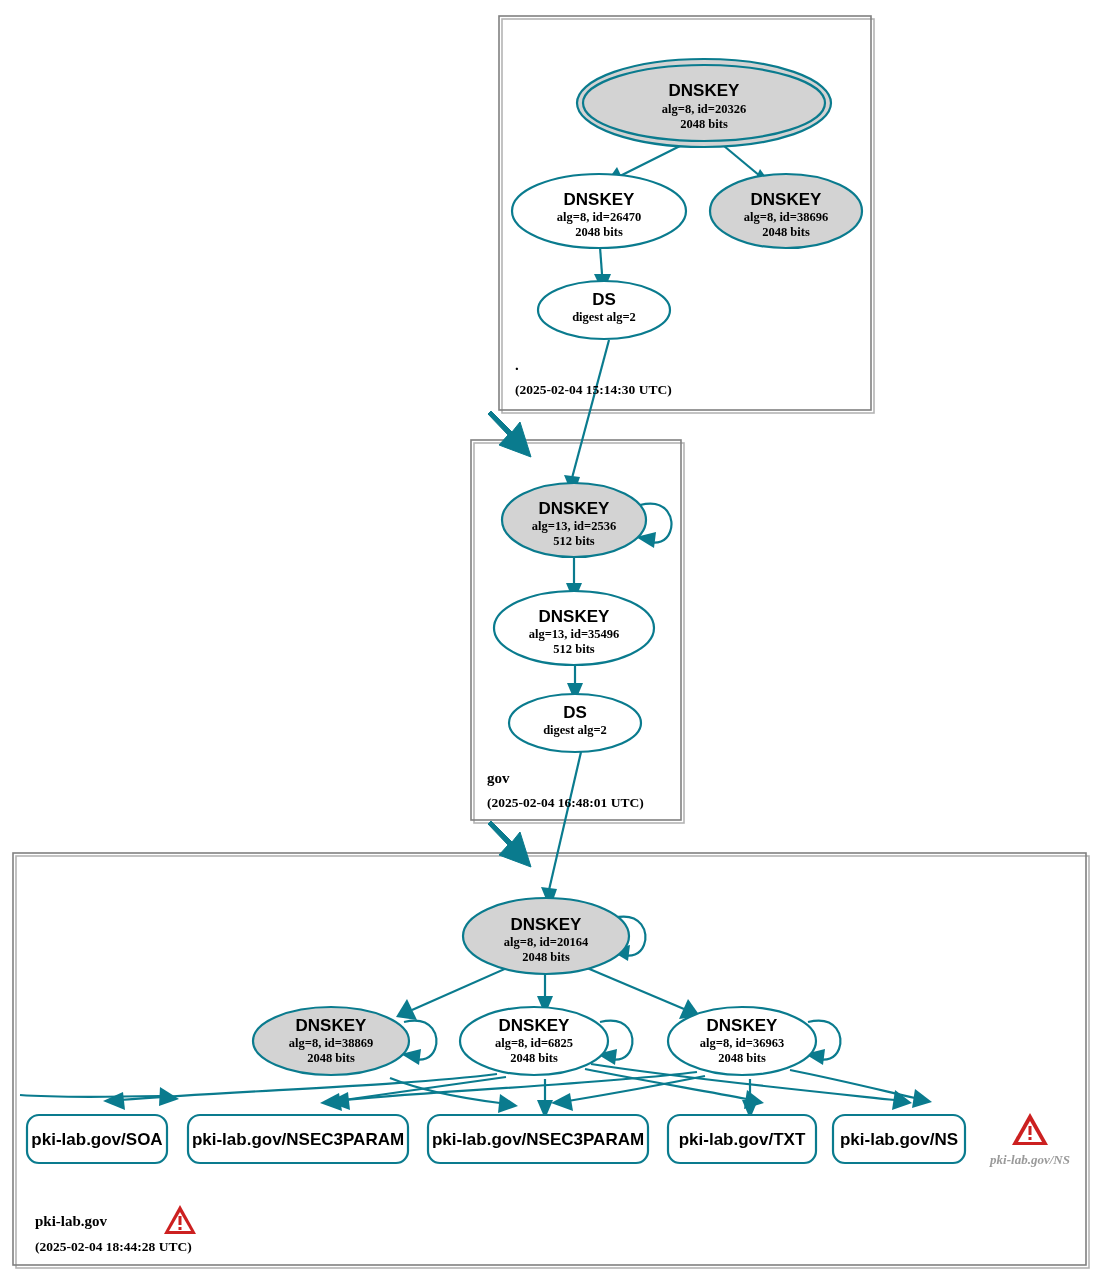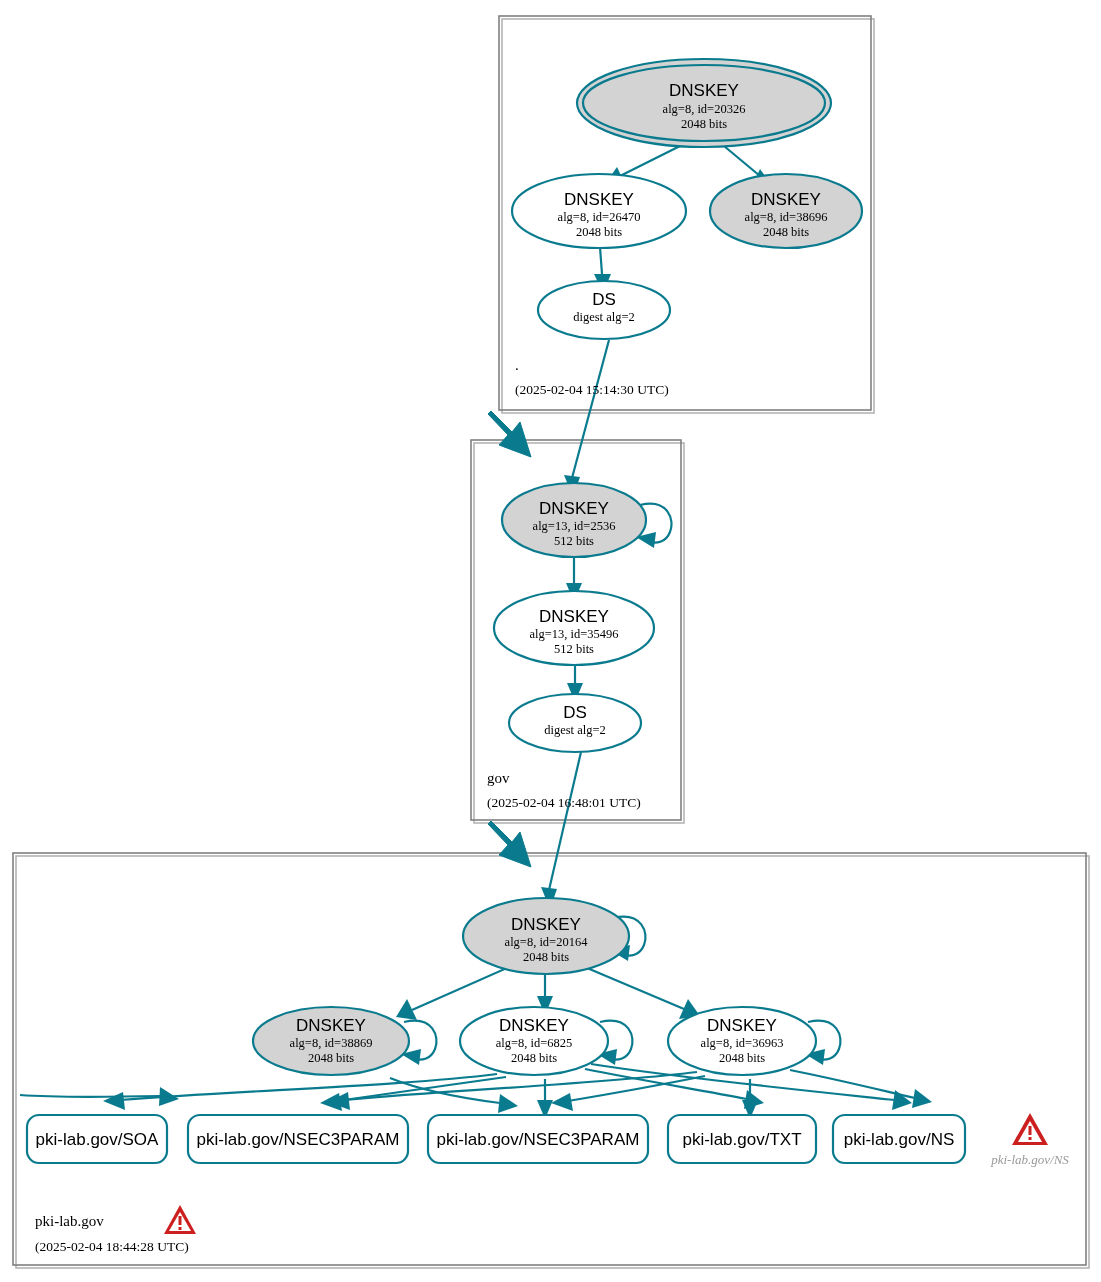--- a/index.html
+++ b/index.html
@@ -7,20 +7,21 @@
     padding: 0;
     background: #ffffff;
   }
   #page {
     position: relative;
     width: 1101px;
     height: 1282px;
     background: #ffffff;
     font-family: "Liberation Sans", sans-serif;
     overflow: hidden;
+    font-weight: bold;
   }
   svg#graph {
     position: absolute;
     top: 0;
     left: 0;
     width: 1101px;
     height: 1282px;
   }
   .zone-box {
     fill: none;

